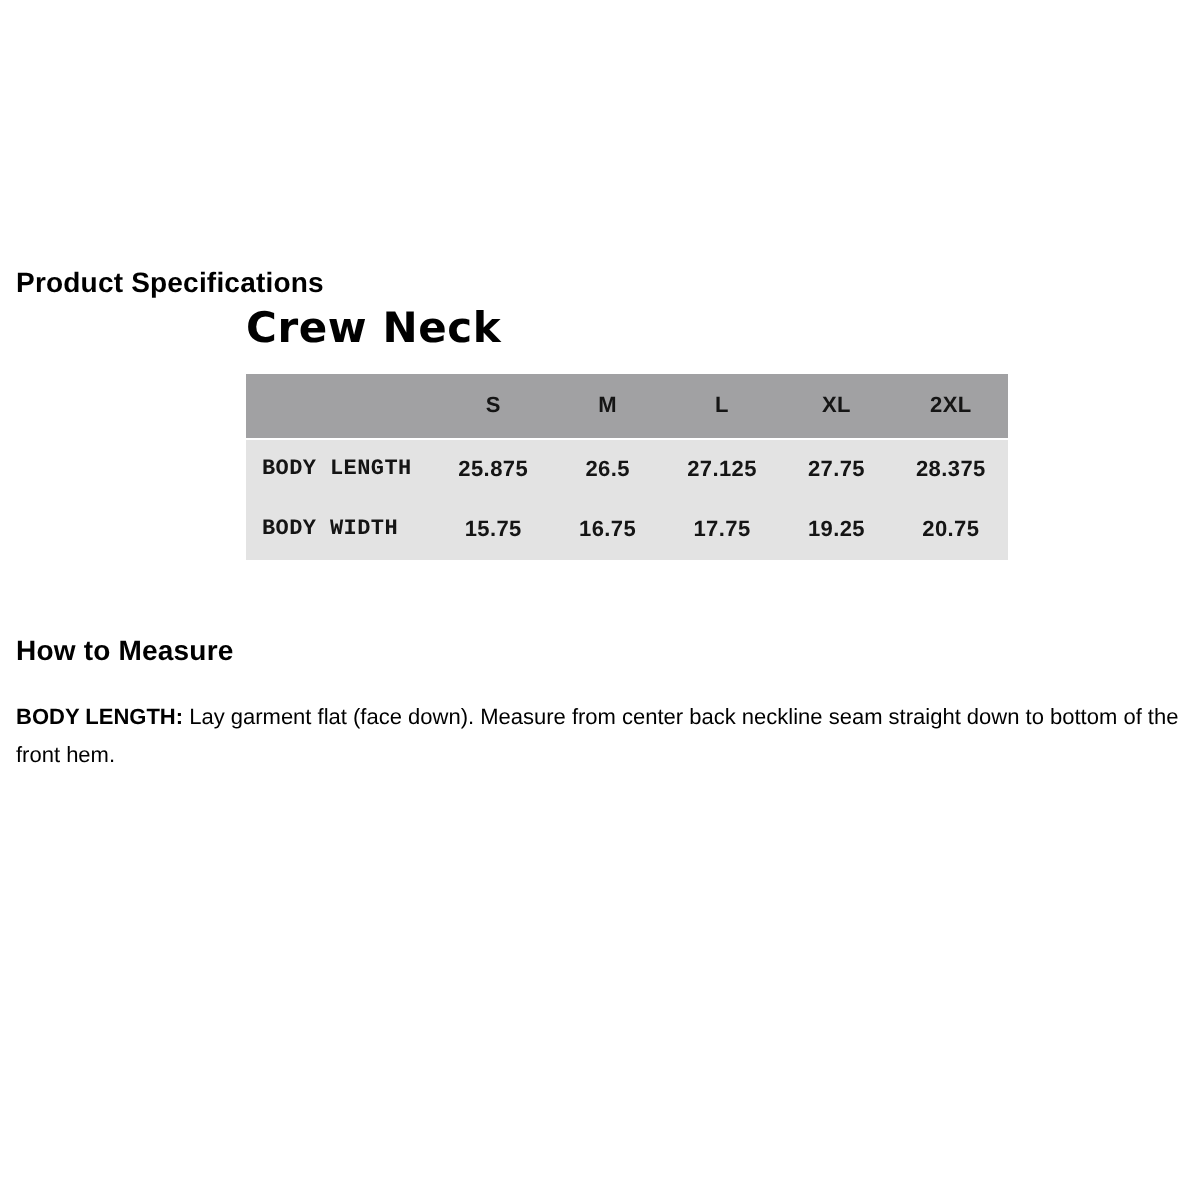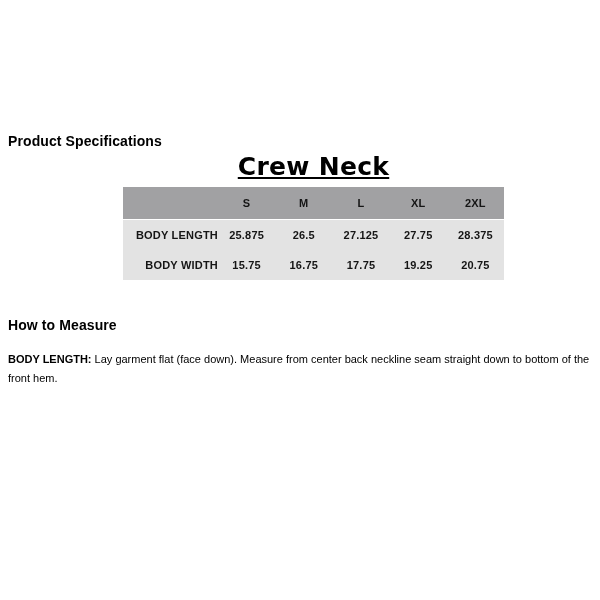--- a/index.html
+++ b/index.html
@@ -24,26 +24,24 @@
     font-size: 14px;
     font-weight: bold;
     letter-spacing: 0.1px;
   }
   .product-title {
     position: absolute;
     left: 123px;
     top: 152px;
     width: 381px;
     margin: 0;
-    text-align: center;
     font-family: "DejaVu Sans", sans-serif;
-    font-size: 25px;
+    font-size: 21px;
     font-weight: 800;
     letter-spacing: 0.3px;
-    text-decoration: underline;
   }
   .size-table {
     position: absolute;
     left: 123px;
     top: 187px;
     width: 381px;
     font-size: 11px;
     font-weight: bold;
     color: #151515;
   }
@@ -59,22 +57,23 @@
     height: 30px;
   }
   .cell {
     flex: 1;
     text-align: center;
     letter-spacing: 0.2px;
   }
   .label-cell {
     flex: 0 0 95px;
     box-sizing: border-box;
-    text-align: right;
+    text-align: left;
     padding-left: 8px;
+    font-family: Liberation Mono, monospace;
   }
   .measure-title {
     position: absolute;
     left: 8px;
     top: 317px;
     margin: 0;
     font-size: 14px;
     font-weight: bold;
     letter-spacing: 0.1px;
   }

